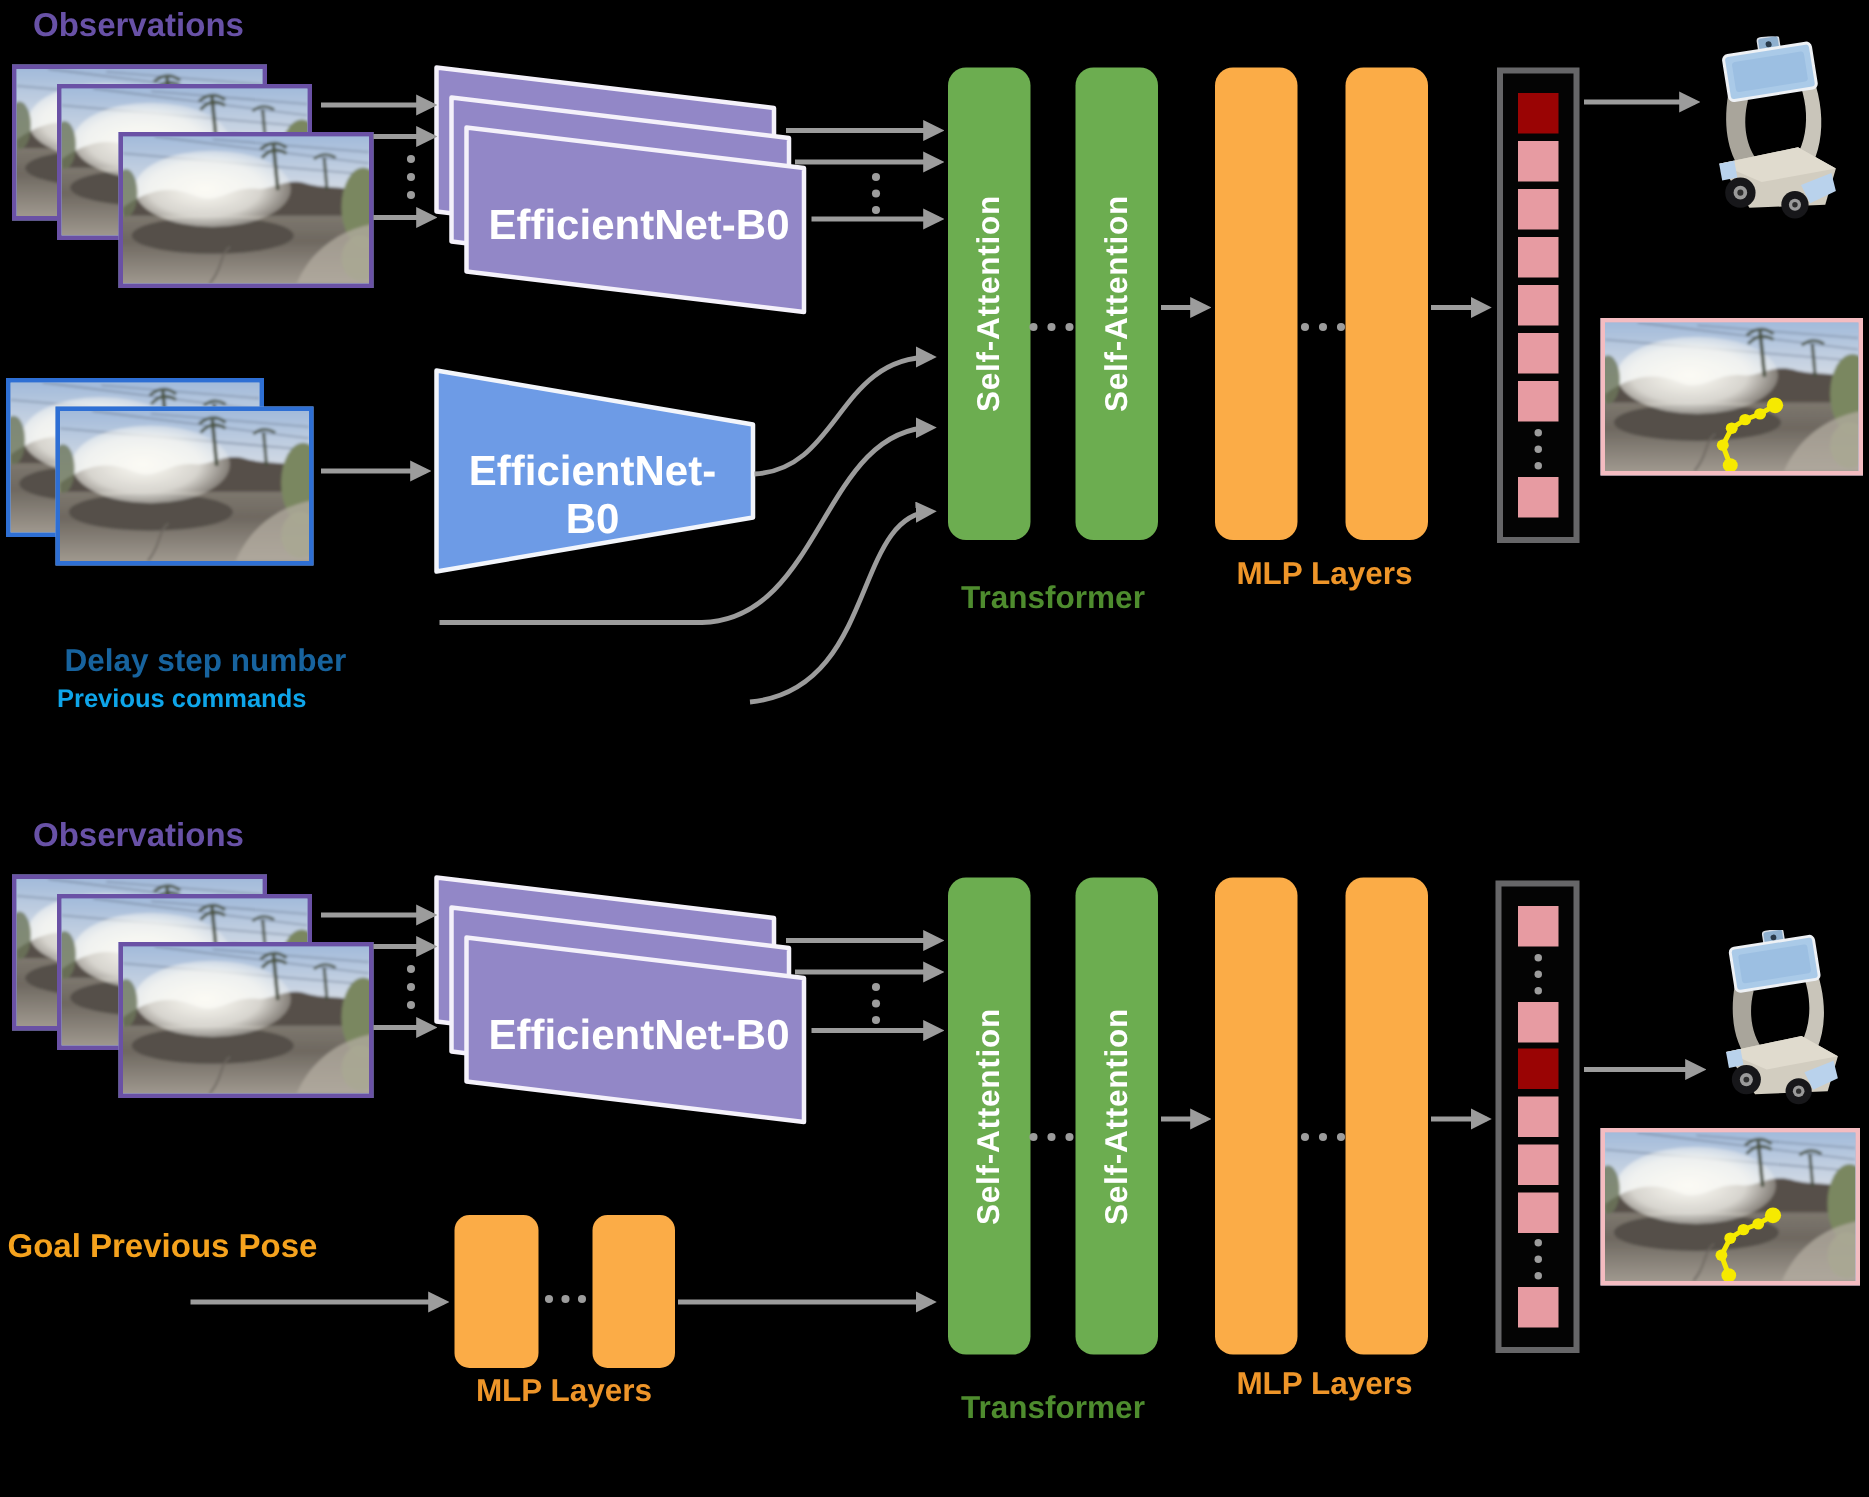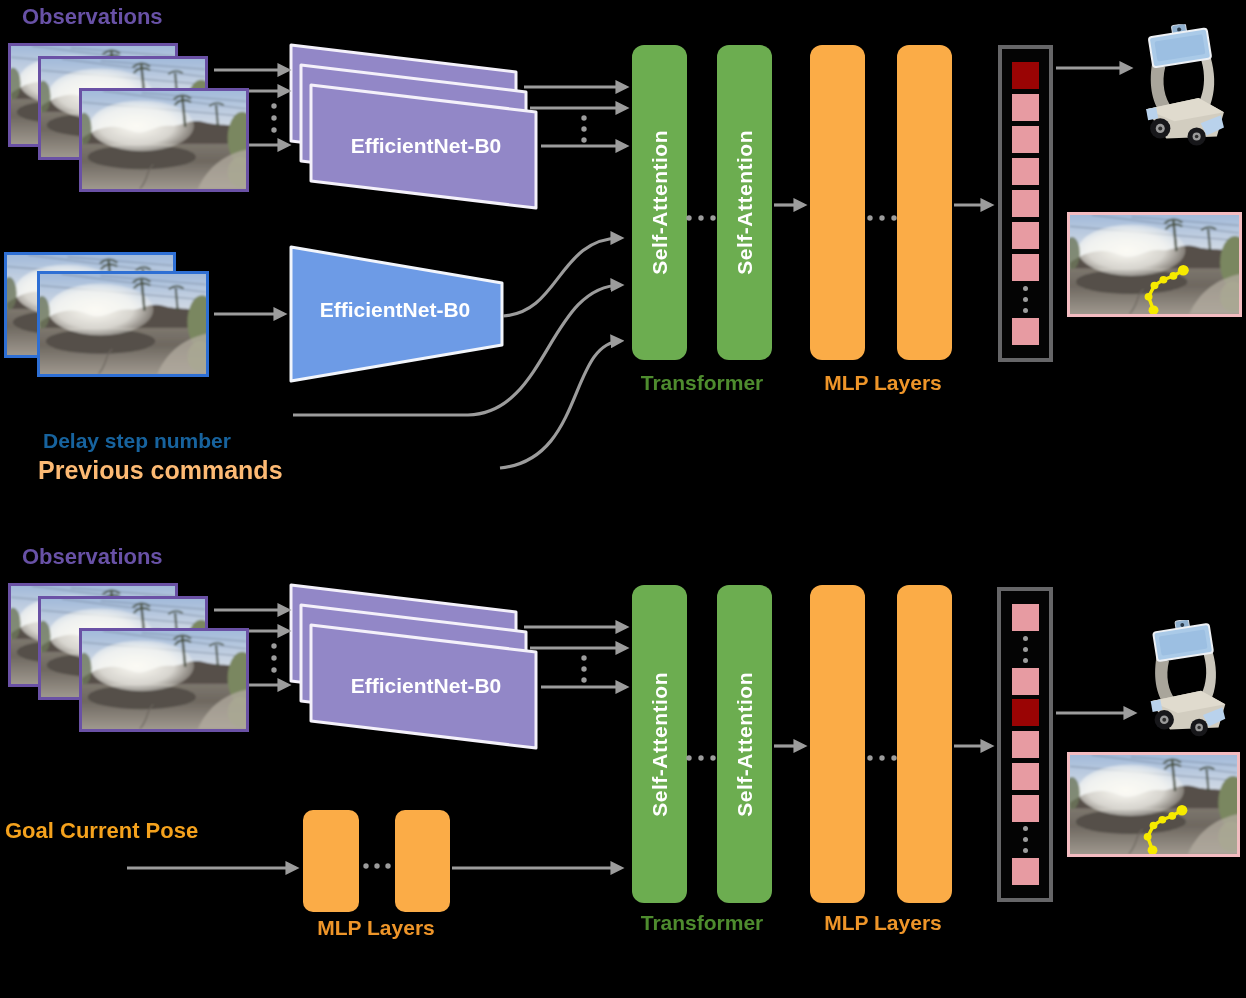--- a/index.html
+++ b/index.html
@@ -6,25 +6,25 @@
   #stage{
     position:relative;width:1246px;height:998px;background:#000;overflow:hidden;
     font-family:"Liberation Sans", sans-serif;
     border-radius:19px;
   }
   .abs{position:absolute;}
   .lbl{position:absolute;font-weight:700;white-space:nowrap;}
   .lbl-obs{color:#6851A6;font-size:22px;}
   .lbl-curgoal{color:#1D63D1;font-size:22px;}
   .lbl-delay{color:#17639E;font-size:21px;}
-  .lbl-prev{color:#fdba74;font-size:25px;}
+  .lbl-prev{color:#0ea5e9;font-size:17px;}
   .lbl-goalpose{color:#F5A21D;font-size:22px;}
-  .lbl-transformer{color:#4E8C2E;font-size:21px;text-align:center;}
+  .lbl-transformer{color:#4E8C2E;font-size:21px;text-align:center;margin-top:16px;}
   .lbl-mlp{color:#EE9529;font-size:21px;text-align:center;}
-  .enc-text{position:absolute;color:#fff;font-size:21px;font-weight:700;text-align:center;}
+  .enc-text{position:absolute;color:#fff;font-size:28px;font-weight:700;text-align:center;}
 
   .scene-img{position:absolute;border:3px solid #6A51A5;box-sizing:border-box;background:#9db7d9;}
   .scene-img.blue{border-color:#2E6FD4;}
   .scene-img svg, .goal-img svg{display:block;width:100%;height:100%;}
   .goal-img{position:absolute;border:3px solid #F4BCC1;box-sizing:border-box;background:#9db7d9;}
 
   .block{position:absolute;display:flex;align-items:center;justify-content:center;}
   .block-green{background:#6CAD50;border-radius:12px;}
   .block-orange{background:#FBAC47;border-radius:12px;}
   .sa-text{writing-mode:vertical-rl;transform:rotate(180deg);color:#fff;font-size:21px;font-weight:700;letter-spacing:0.5px;}
@@ -230,21 +230,21 @@
       <svg viewBox="0 0 170 104" preserveAspectRatio="none">
         <use href="#sym-scene"></use>
       </svg>
     </div>
 
   <svg class="abs" style="left:288px;top:582px;" width="252" height="170" viewBox="0 0 252 170">
       <use href="#sym-stack"></use>
     </svg>
   <div class="enc-text" style="left:318px;top:674px;width:216px;">EfficientNet-B0</div>
 
-  <div class="lbl lbl-goalpose" style="left:5px;top:818px;">Goal Current Pose</div>
+  <div class="lbl lbl-goalpose" style="left:5px;top:818px;">Goal Previous Pose</div>
 
   <div class="block block-orange" style="left:303px;top:810px;width:56px;height:102px;border-radius:10px;"></div>
   <div class="block block-orange" style="left:395px;top:810px;width:55px;height:102px;border-radius:10px;"></div>
   <div class="lbl lbl-mlp" style="left:296px;top:916px;width:160px;">MLP Layers</div>
 
   <div class="block block-green" style="left:632px;top:585px;width:55px;height:318px;">
       <span class="sa-text">Self-Attention</span>
     </div>
   <div class="block block-green" style="left:717px;top:585px;width:55px;height:318px;">
       <span class="sa-text">Self-Attention</span>

